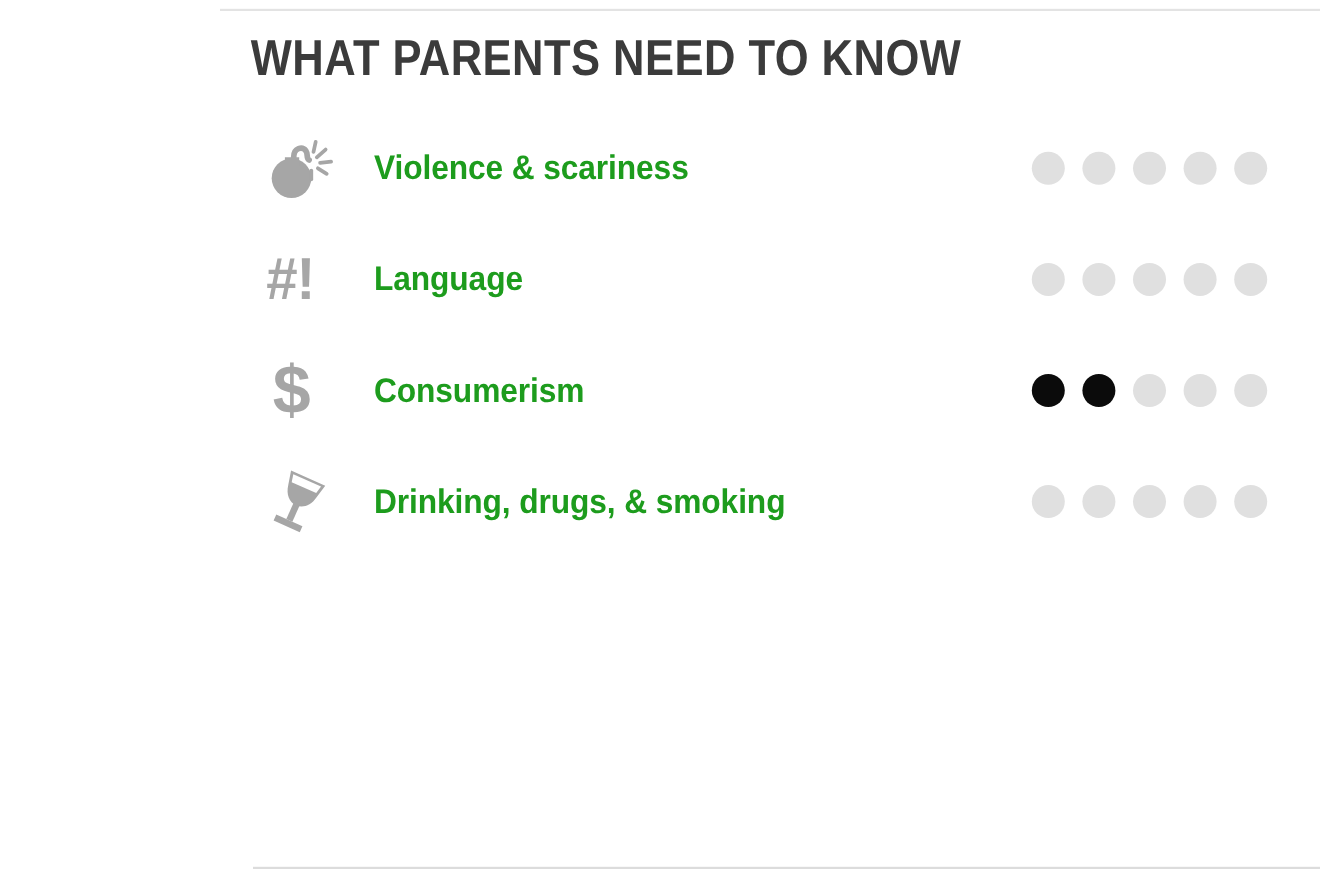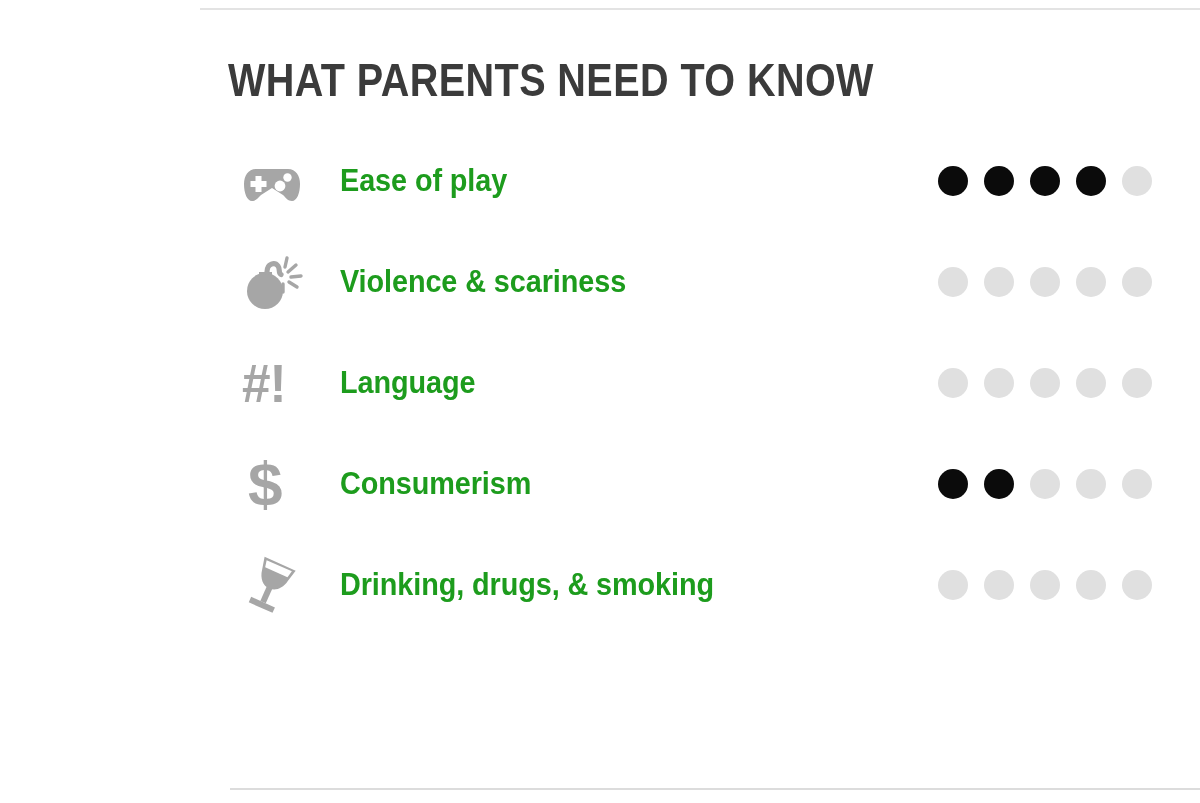--- a/index.html
+++ b/index.html
@@ -35,21 +35,21 @@
     left: 230px;
     right: 0px;
     top: 788px;
     height: 2px;
     background: #dcdcdc;
   }
 
   .panel {
     position: absolute;
     left: 228px;
-    top: 52px;
+    top: 24px;
     width: 940px;
   }
 
   .headline {
     font-family: "Liberation Sans Narrow", "Liberation Sans", sans-serif;
     font-weight: 700;
     font-size: 46px;
     line-height: 56px;
     letter-spacing: 0.5px;
     color: #3b3b3b;
@@ -121,38 +121,20 @@
 
 <div id="page">
 
   <div class="rule-top"></div>
 
   <div class="panel">
     <h1 class="headline">WHAT PARENTS NEED TO KNOW</h1>
 
     <div class="rows">
 
-    <div class="row">
-          <div class="icon-cell">
-            <svg width="60" height="48" viewBox="0 0 60 48" xmlns="http://www.w3.org/2000/svg">
-              <path fill="#a6a6a6" d="M14 12 C6 12 2 19 2 27 C2 36 5 44 10 44 C14 44 16 41 19 38 L30 31 L41 38 C44 41 46 44 50 44 C55 44 58 36 58 27 C58 19 54 12 46 12 Z"></path>
-              <path fill="#ffffff" d="M13.5 19 h6 v5 h5 v6 h-5 v5 h-6 v-5 h-5 v-6 h5 z"></path>
-              <circle cx="45.5" cy="20.5" r="4.2" fill="#ffffff"></circle>
-              <circle cx="38" cy="29" r="5.4" fill="#ffffff"></circle>
-            </svg>
-          </div>
-          <div class="label">Ease of play</div>
-          <div class="dots" title="4 out of 5">
-            <span class="dot filled"></span>
-            <span class="dot filled"></span>
-            <span class="dot filled"></span>
-            <span class="dot filled"></span>
-            <span class="dot"></span>
-          </div>
-        </div>
         <div class="row">
           <div class="icon-cell">
             <svg width="62" height="58" viewBox="0 0 62 58" xmlns="http://www.w3.org/2000/svg">
               <circle cx="23" cy="38" r="18" fill="#a6a6a6"></circle>
               <path fill="#a6a6a6" d="M17 19 h13 v8 h-13 z"></path>
               <path fill="none" stroke="#a6a6a6" stroke-width="5.2" stroke-linecap="round" d="M25 19 C25 10 33 9 36 13 C38.5 16.5 36 20 39 21.5"></path>
               <g stroke="#a6a6a6" stroke-width="3.4" stroke-linecap="round">
                 <line x1="46" y1="19" x2="54" y2="12"></line>
                 <line x1="49" y1="24" x2="59" y2="23"></line>
                 <line x1="47" y1="29" x2="55" y2="34"></line>

